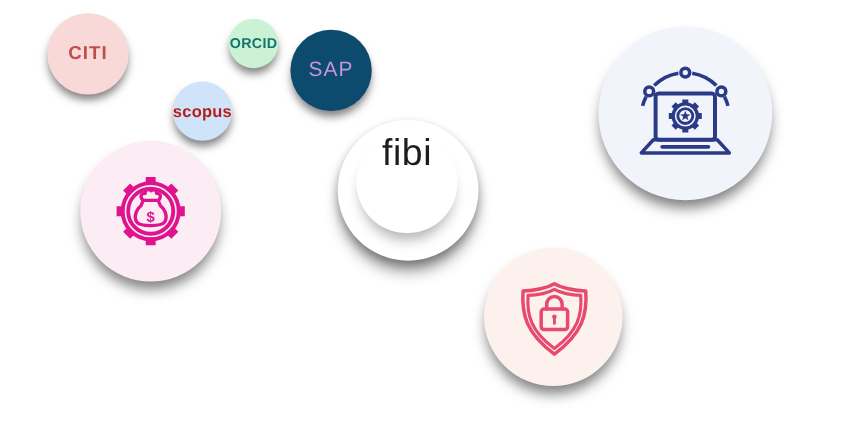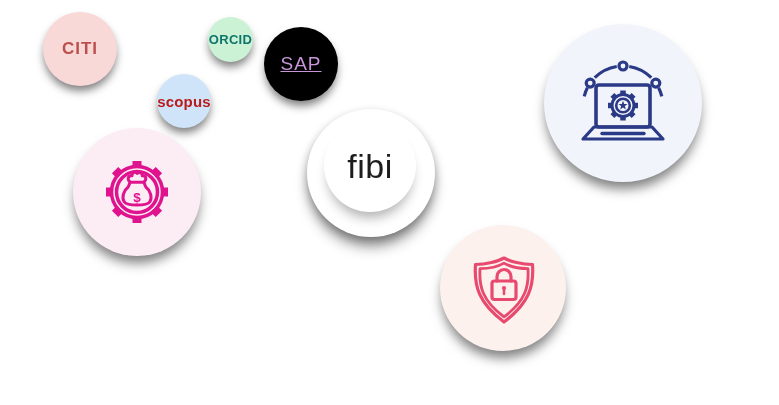--- a/index.html
+++ b/index.html
@@ -18,21 +18,21 @@
 
   .b-citi    { left:43px;  top:12px;  width:74px;  height:74px;  font-size:17px; font-weight:700; letter-spacing:1px; }
   .b-orcid   { left:208px; top:17px;  width:45px;  height:45px;  font-size:13px; font-weight:700; letter-spacing:.3px; }
   .b-sap     { left:264px; top:27px;  width:74px;  height:74px;  font-size:19px; font-weight:400; letter-spacing:1px; }
   .b-scopus  { left:157px; top:74px;  width:54px;  height:54px;  font-size:15px; font-weight:700; letter-spacing:.2px; }
   .b-funding { left:73px;  top:128px; width:128px; height:128px; }
   .b-fibi    { left:307px; top:109px; width:128px; height:128px;
                box-shadow:0 3px 8px rgba(0,0,0,.22), 0 11px 14px -2px rgba(0,0,0,.45); }
   .fibi-inner{
     position:absolute; left:17px; top:11px; width:92px; height:92px;
-    border-radius:50%; display:flex; align-items:center; justify-content:center;
+    border-radius:50%; display:flex; justify-content:center;
     box-shadow:0 10px 12px -4px rgba(0,0,0,.3);
     font-size:34px; font-weight:400; letter-spacing:.5px;
   }
   .b-security{ left:440px; top:225px; width:126px; height:126px; }
   .b-system  { left:544px; top:24px;  width:158px; height:158px; }
 
   svg { display:block; }
 </style>
 </head>
 <body>
@@ -40,21 +40,21 @@
 <div class="stage" style="background: rgb(255, 255, 255);">
 
   <div class="bubble shadow-sm b-citi" style="background: rgb(249, 216, 216); color: rgb(187, 79, 75);">
     <span>CITI</span>
   </div>
 
   <div class="bubble shadow-sm b-orcid" style="background: rgb(203, 242, 212); color: #0f766e; justify-content: center;">
     <span>ORCID</span>
   </div>
 
-  <div class="bubble shadow-sm b-sap" style="background: #000000; color: rgb(199, 149, 216); text-decoration: underline;">
+  <div class="bubble shadow-sm b-sap" style="background: #0c4a6e; color: rgb(199, 149, 216);">
     <span>SAP</span>
   </div>
 
   <div class="bubble shadow-sm b-scopus" style="background: rgb(207, 228, 248); color: #b91c1c;">
     <span>scopus</span>
   </div>
 
   <div class="bubble shadow-lg b-funding" style="background: rgb(252, 236, 244); color: rgb(224, 19, 143);">
     <svg width="84" height="84" viewBox="-42 -42 84 84">
       <g fill="none" stroke="currentColor">

